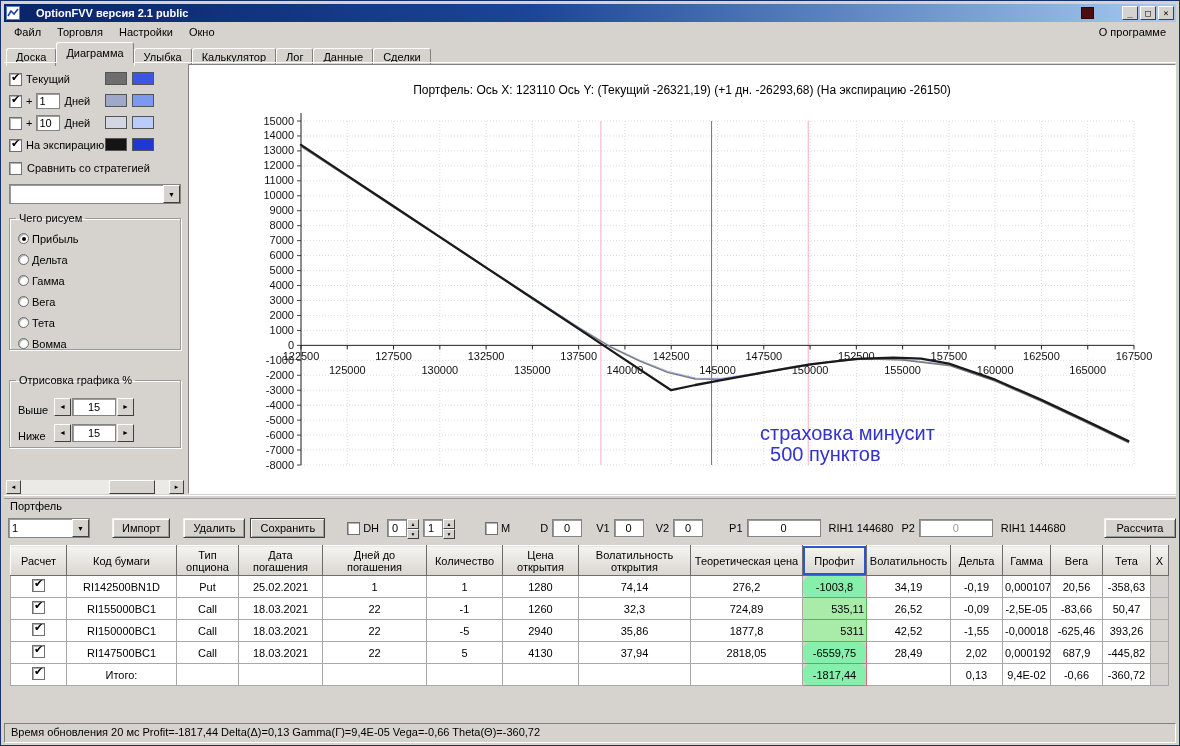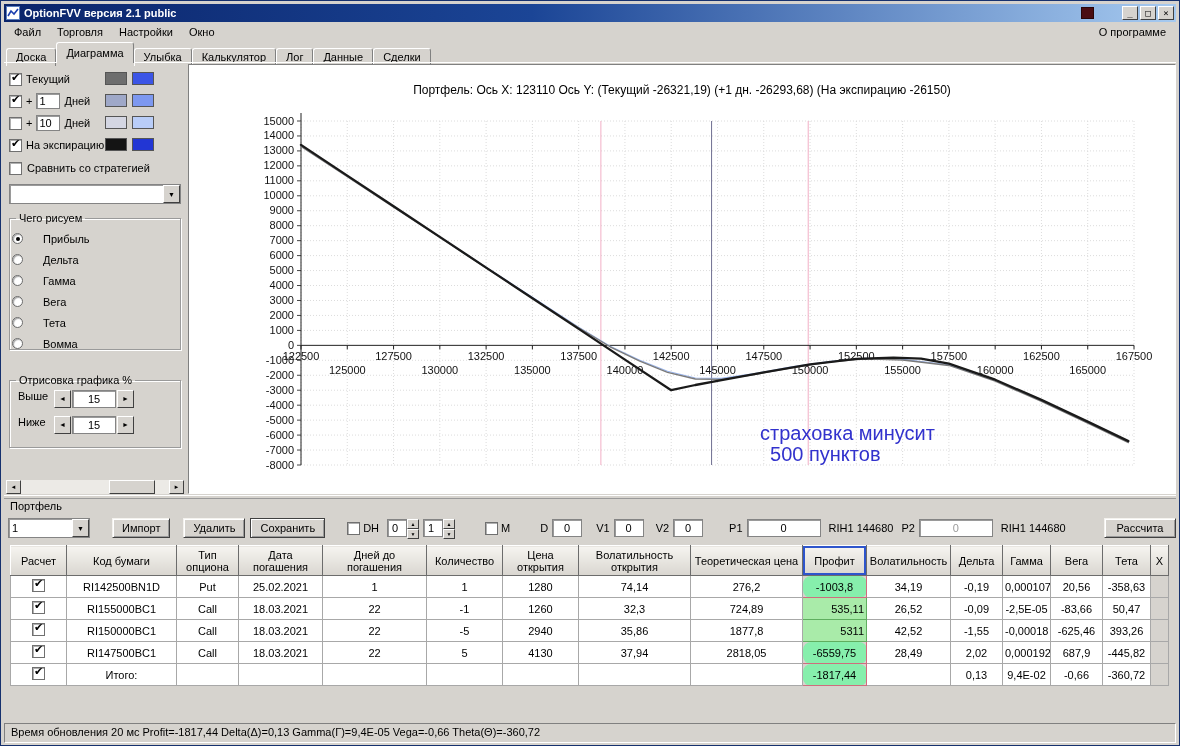--- a/index.html
+++ b/index.html
@@ -2,21 +2,21 @@
 <html><head>
 <meta charset="utf-8">
 <style>
   *{box-sizing:border-box;margin:0;padding:0;}
   html,body{width:1180px;height:746px;}
   body{font-family:"Liberation Sans",sans-serif;background:#d6d3ce;position:relative;overflow:hidden;font-size:11px;color:#000;}
   .frame{position:absolute;inset:0;border:1px solid #16316e;padding:3px;background:#d6d3ce;display:flex;flex-direction:column;}
   
   .titlebar{flex:0 0 18px;background:linear-gradient(90deg,#0a246a 0%,#1b4596 45%,#a6caf0 100%);display:flex;align-items:center;padding:0 2px;}
   .app-icon{width:14px;height:14px;background:#fff;border:1px solid #5a7fc0;display:inline-flex;}
-  .title-text{color:#fff;font-size:11px;font-weight:bold;margin-left:4px;}
+  .title-text{color:#fff;font-size:11px;font-weight:bold;margin-left:16px;}
   .tb-ind{width:13px;height:12px;background:#4a0d12;border:1px solid #2a0608;margin-left:auto;margin-right:28px;}
   .win-buttons{display:flex;gap:2px;}
   .winbtn{width:16px;height:14px;background:#d6d3ce;border:1px solid;border-color:#fff #404040 #404040 #fff;font-size:9px;line-height:12px;text-align:center;font-family:"DejaVu Sans Mono",monospace;}
   
   .menubar{flex:0 0 20px;display:flex;align-items:center;padding:0 2px;}
   .menu-item{padding:2px 8px;}
   .menu-right{margin-left:auto;padding:2px 8px;}
   
   .tabbar{flex:0 0 21px;padding-left:2px;position:relative;}
   .tabbar::after{content:"";position:absolute;left:0;right:0;bottom:0;border-top:1px solid #fff;}
@@ -38,25 +38,25 @@
   .swatch.sw2{left:128px;}
   .field{background:#fff;border:1px solid #848484;box-shadow:inset 1px 1px 0 #9a9a9a;font:11px "Liberation Sans",sans-serif;padding:0 2px;}
   .mini-input{width:24px;height:16px;}
   .compare-row{display:flex;gap:5px;align-items:center;padding-left:5px;height:20px;margin-top:2px;}
   .combo{height:20px;background:#fff;border:1px solid #848484;box-shadow:inset 1px 1px 0 #9a9a9a;display:flex;align-items:center;padding-left:3px;}
   .combo-btn{margin-left:auto;width:17px;align-self:stretch;background:#d6d3ce;border:1px solid;border-color:#fff #404040 #404040 #fff;font-size:7px;display:flex;align-items:center;justify-content:center;}
   .strategy-combo{margin:6px 5px 0 5px;}
   fieldset{border:1px solid #9a9a9a;box-shadow:1px 1px 0 #fff,inset 1px 1px 0 #fff;margin:0 5px;padding-top:4px;}
   legend{font-size:11px;margin-left:6px;padding:0 3px;}
   .draw-group{margin-top:8px;height:138px;}
-  .radio-row{display:flex;align-items:center;gap:20px;padding-left:2px;height:21px;}
+  .radio-row{display:flex;align-items:center;gap:3px;padding-left:8px;height:21px;}
   .radio{width:11px;height:11px;border-radius:50%;background:#fff;border:1px solid #6a6a6a;box-shadow:inset 1px 1px 1px #aaa;position:relative;flex:0 0 11px;}
   .radio.sel::after{content:"";position:absolute;left:3px;top:3px;width:4px;height:4px;border-radius:50%;background:#000;}
   .render-group{margin-top:24px;height:74px;}
-  .render-row{display:flex;align-items:flex-start;height:26px;padding:0 8px;}
+  .render-row{display:flex;align-items:flex-end;height:26px;padding:0 8px;}
   .render-row .rlabel{width:36px;}
   .arrow-btn{width:17px;height:18px;background:#d6d3ce;border:1px solid;border-color:#fff #404040 #404040 #fff;font-size:7px;line-height:16px;text-align:center;}
   .render-input{width:44px;height:18px;text-align:center;margin:0 1px;}
   .hscroll{position:absolute;left:2px;right:2px;bottom:0;height:14px;display:flex;background:#eceae6;}
   .scroll-btn{flex:0 0 15px;background:#d6d3ce;border:1px solid;border-color:#fff #404040 #404040 #fff;font-size:6px;line-height:12px;text-align:center;}
   .scroll-track{flex:1;position:relative;}
   .scroll-thumb{position:absolute;left:88px;top:0;width:46px;height:14px;background:#d6d3ce;border:1px solid;border-color:#fff #404040 #404040 #fff;}
   
   .splitter{flex:0 0 4px;border-top:1px solid #fff;border-bottom:1px solid #9a9a9a;margin-top:1px;}
   .section-caption{flex:0 0 14px;padding:1px 6px;}

